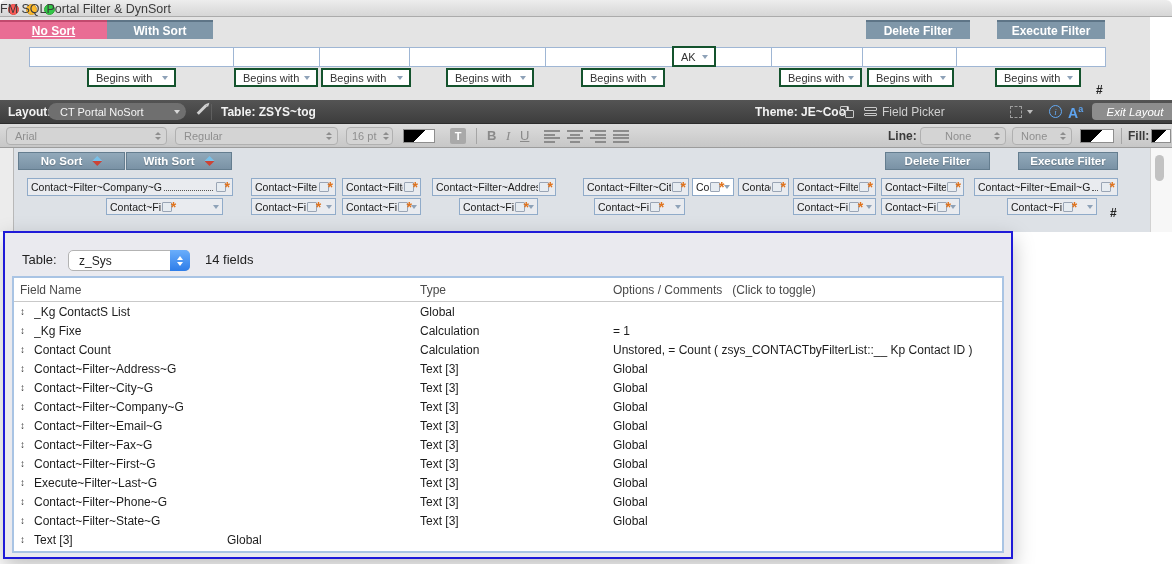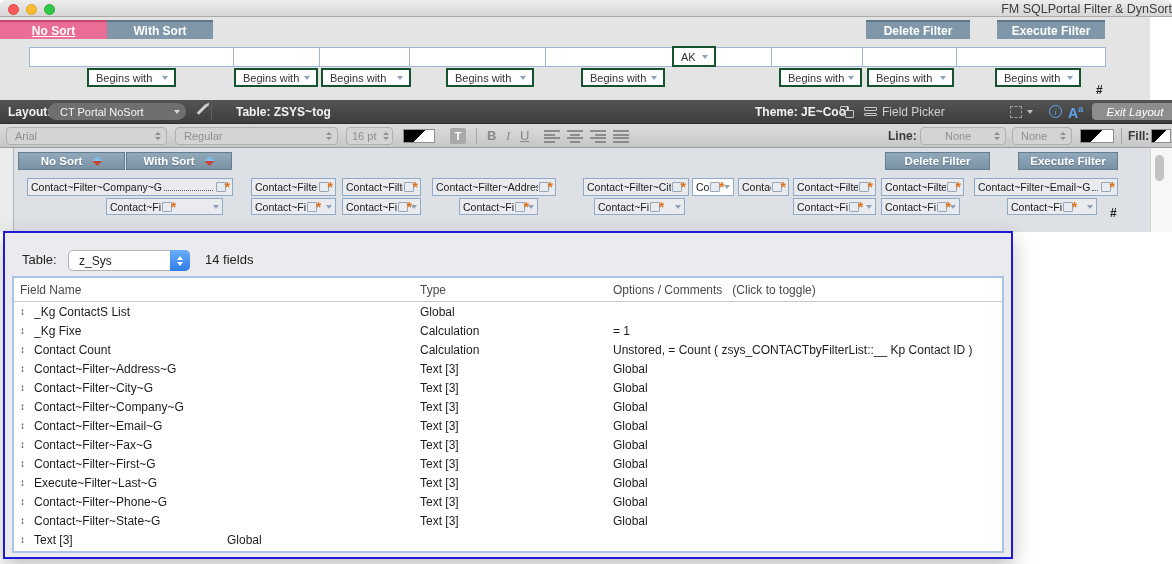--- a/index.html
+++ b/index.html
@@ -7,21 +7,21 @@
   .window { position:relative; width:1172px; height:564px; background:#fff; overflow:hidden; }
 
   
   .titlebar { position:absolute; left:0; top:0; width:1172px; height:17px;
     background:linear-gradient(#ededed,#d6d6d6); border-bottom:1px solid #ababab;
     border-radius:6px 6px 0 0; }
   .tl { position:absolute; top:3.5px; width:11px; height:11px; border-radius:50%; }
   .tl.red    { left:8px;  background:#fc5b57; border:1px solid #e2463f; }
   .tl.yellow { left:26px; background:#fdbc2f; border:1px solid #dfa023; }
   .tl.green  { left:44px; background:#32c748; border:1px solid #2aa834; }
-  .title { position:absolute; left:0; right:0; top:2px; text-align:right; font-size:12.5px; color:#3c3c3c; }
+  .title { position:absolute; left:0; right:0; top:2px; text-align:left; font-size:12.5px; color:#3c3c3c; }
 
   
   .sectionA { position:absolute; left:0; top:17px; width:1150px; height:83px; background:#e4e4e4; }
   .btn { position:absolute; display:flex; align-items:center; justify-content:center;
     color:#fff; font-weight:bold; font-size:12px; cursor:default; }
   .btn.pink  { background:#e96d94; border-top:2px solid #c24a6e; }
   .btn.steel { background:#7f97a9; border-top:2px solid #5e7587; }
   .btn.pink span { text-decoration:underline; }
 
   .fieldstrip { position:absolute; background:#fff; border:1px solid #9fb6d4; }
@@ -209,21 +209,21 @@
   </div>
 
   <div class="darkbar">
     <span class="white-bold" style="left:8px">Layout:</span>
     <div class="pill" style="left:48px;width:138px;">
       <span class="lbl">CT Portal NoSort</span>
       <i class="chev"></i>
     </div>
     <span class="pencil" style="left:196px"></span>
     <i class="darkdiv" style="left:211px"></i>
-    <span class="white-bold" style="left:236px">Table: ZSYS~tog</span>
+    <span class="white-bold" style="left:221px">Table: ZSYS~tog</span>
     <span class="white-bold" style="left:755px">Theme: JE~Cool</span>
     <span class="theme-icon" style="left:840px">
         <i></i>
         <i></i>
       </span>
     <span class="fp-icon" style="left:864px">
         <i></i>
         <i></i>
       </span>
     <span class="gray-text" style="left:882px">Field Picker</span>

